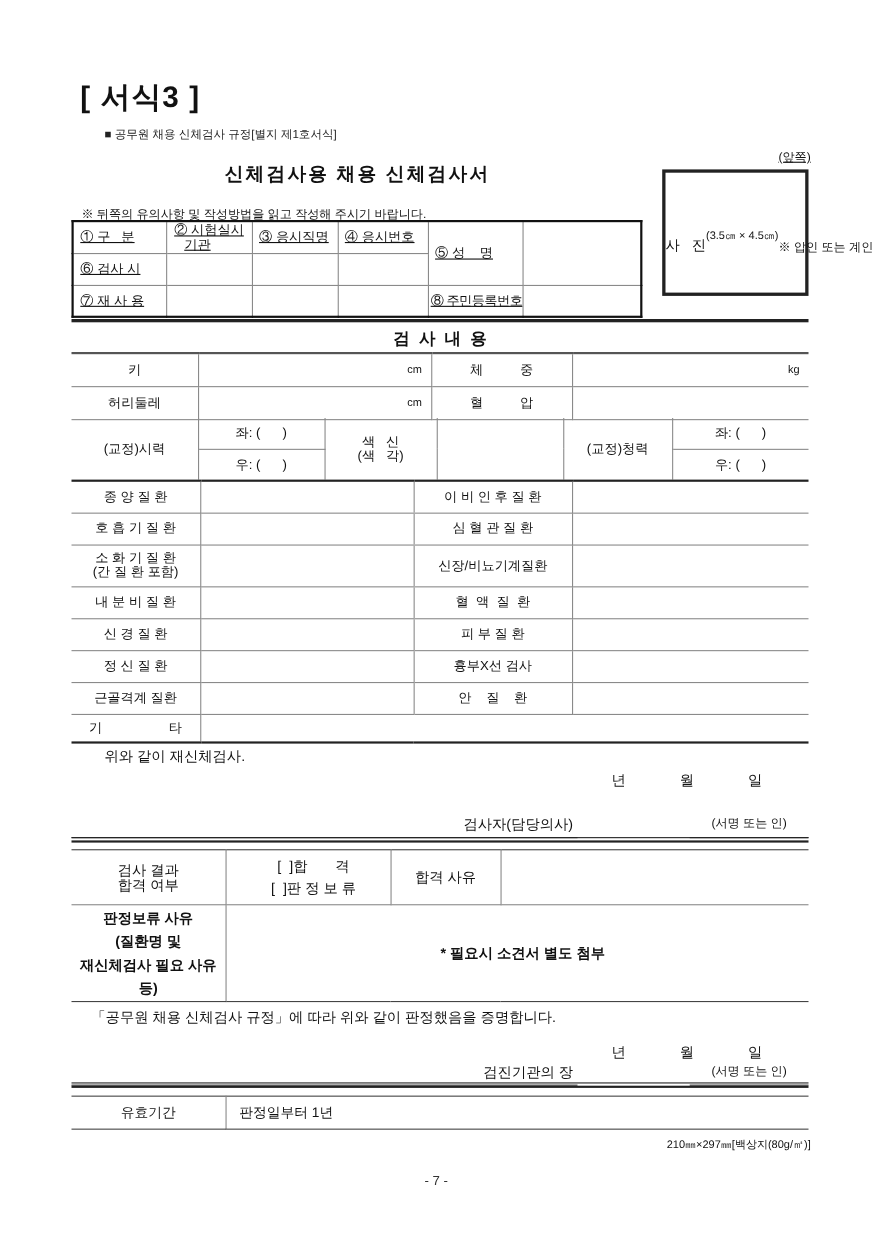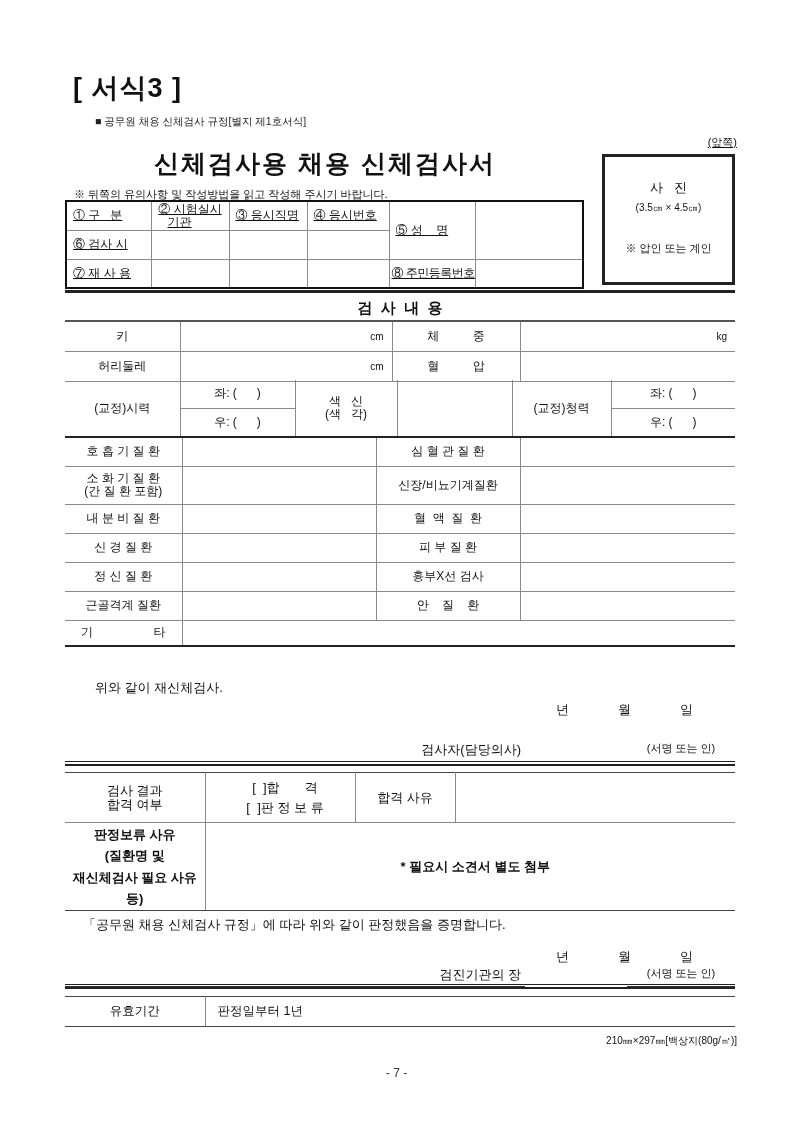--- a/index.html
+++ b/index.html
@@ -7,34 +7,34 @@
   .page {
     position:relative; width:793px; height:1121px; background:#ffffff;
     font-family:"Liberation Sans", sans-serif; color:#111; overflow:hidden;
   }
   .abs { position:absolute; }
   .pre { white-space:pre; }
 
   .form-tag { left:73px; top:70px; font-size:27px; font-weight:bold; letter-spacing:1px; }
   .reg-note { left:95px; top:115px; font-size:10.5px; color:#222; }
   .front-label { top:135px; right:56px; font-size:11px; text-decoration:underline; }
-  .doc-title { left:65px; top:147px; width:520px; text-align:center; font-size:25px; font-weight:900; letter-spacing:2px; }
+  .doc-title { left:65px; top:147px; width:520px; text-align:center; font-size:17px; font-weight:900; letter-spacing:2px; }
   .instruction { left:74px; top:187px; font-size:11px; }
 
   
   table { border-collapse:collapse; table-layout:fixed; }
   .applicant { left:65px; top:200px; width:517px; border:2px solid #111;text-decoration:underline; }
   .applicant td { border:1px solid #8a8a8a; font-size:12px; text-align:center; vertical-align:middle; height:29px; padding:0 2px; }
   .applicant td.lbl { text-align:left; padding-left:6px; }
   .two-line { line-height:1.05; }
   .two-line .sub { padding-left:14px; text-align:left; }
   .rrn { font-size:11px; letter-spacing:-0.5px; }
 
-  .photo-box { left:602px; top:154px; width:133px; height:131px; border:3px solid #222;
-    display:flex; flex-direction:column; align-items:center; }
+  .photo-box { left:602px; top:154px; width:133px; height:115px; border:3px solid #222;
+    display:flex; flex-direction:row; align-items:center; }
   .photo-box .l1 { margin-top:22px; font-size:13px; }
   .photo-box .l2 { margin-top:4px; font-size:10px; }
   .photo-box .l3 { margin-top:26px; font-size:11px; }
 
   .rule-thick { left:65px; top:290px; width:670px; height:3px; background:#222; }
   .exam-title { left:65px; top:299px; width:670px; text-align:center; font-size:15px; font-weight:bold; }
 
   .exam-t { left:65px; width:670px; }
   .exam-t td { font-size:12px; vertical-align:middle; padding:0 4px; }
   .t1 { top:320px; }
@@ -197,20 +197,26 @@
     </table>
 
   <table class="abs exam-t t3">
     <colgroup>
         <col style="width:117px">
         <col style="width:194px">
         <col style="width:144px">
         <col style="width:215px">
       </colgroup>
     <tbody>
+        <tr>
+      <td class="vr pre">종 양 질 환</td>
+      <td></td>
+      <td class="vl vr pre">이 비 인 후 질 환</td>
+      <td></td>
+    </tr>
     <tr>
       <td class="vr pre">호 흡 기 질 환</td>
       <td></td>
       <td class="vl vr pre">심 혈 관 질 환</td>
       <td></td>
     </tr>
     <tr>
       <td class="vr tall two-line">
         <div class="pre">소 화 기 질 환</div>
         <div class="pre">(간 질 환 포함)</div>

